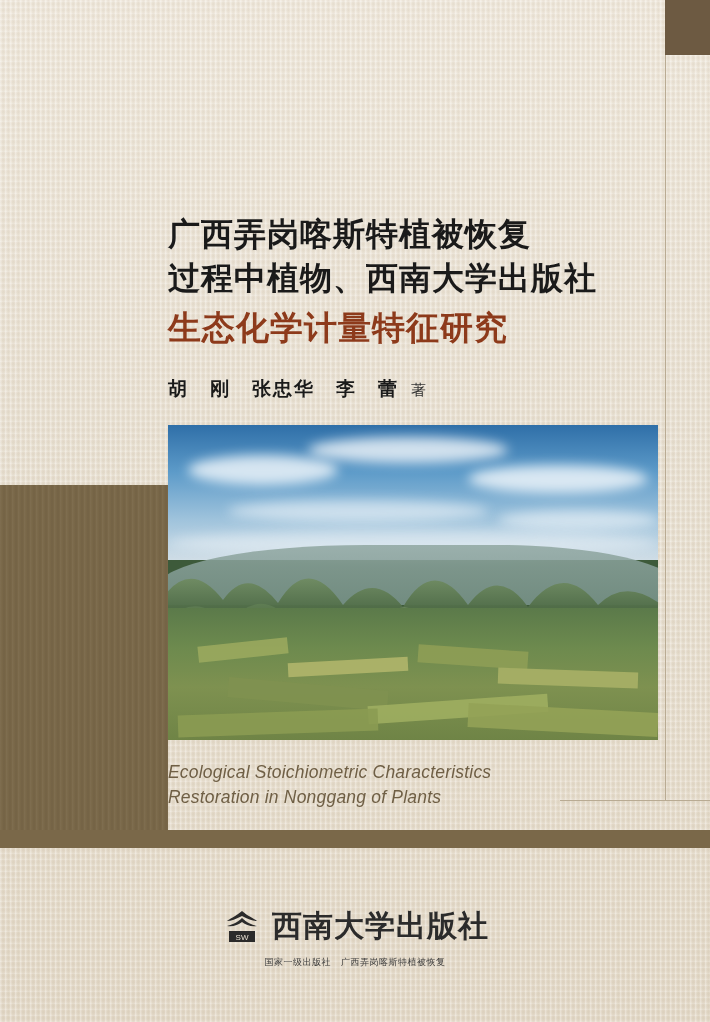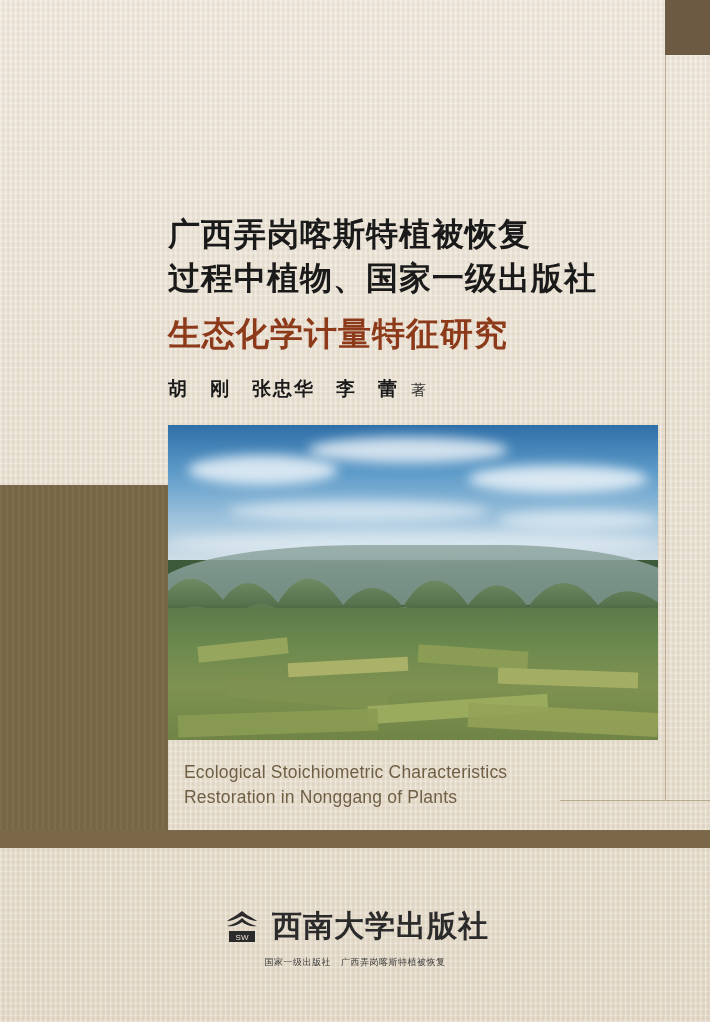--- a/index.html
+++ b/index.html
@@ -89,21 +89,21 @@
     color: #1a1a1a;
     font-size: 32px;
     font-weight: bold;
     letter-spacing: 1px;
     line-height: 44px;
     white-space: nowrap;
   }
   .title-line.accent {
     color: #8d3a1b;
     font-size: 33px;
-    margin-top: 12px;
+    margin-top: 6px;
   }
 
   .authors {
     position: absolute;
     left: 168px;
     top: 376px;
     color: #1a1a1a;
     font-size: 19px;
     font-weight: bold;
     letter-spacing: 2px;
@@ -161,27 +161,28 @@
   }
   .field {
     position: absolute;
     background: #8a9a52;
     opacity: .9;
   }
 
   
   .eng {
     position: absolute;
-    left: 184px;
+    left: 168px;
     top: 760px;
     width: 470px;
     color: #6f5f45;
     font-size: 17.5px;
     line-height: 25px;
     letter-spacing: .2px;
+    font-style: italic;
   }
 
   
   .publisher {
     position: absolute;
     left: 0; right: 0;
     top: 905px;
     text-align: center;
   }
   .pub-row {
@@ -217,21 +218,21 @@
 
   <div class="brown-top-right"></div>
   <div class="brown-left-mid"></div>
   <div class="brown-bottom"></div>
 
   <div class="rule-vert"></div>
   <div class="rule-horiz"></div>
 
   <div class="title-block">
     <div class="title-line">广西弄岗喀斯特植被恢复</div>
-    <div class="title-line">过程中植物、国家一级出版社</div>
+    <div class="title-line">过程中植物、西南大学出版社</div>
     <div class="title-line accent">生态化学计量特征研究</div>
   </div>
 
   <div class="authors">
     <span>胡　刚　张忠华　李　蕾</span><span class="byline">著</span>
   </div>
 
   <div class="photo">
     <div class="sky"></div>
     <div class="cloud c1"></div>

